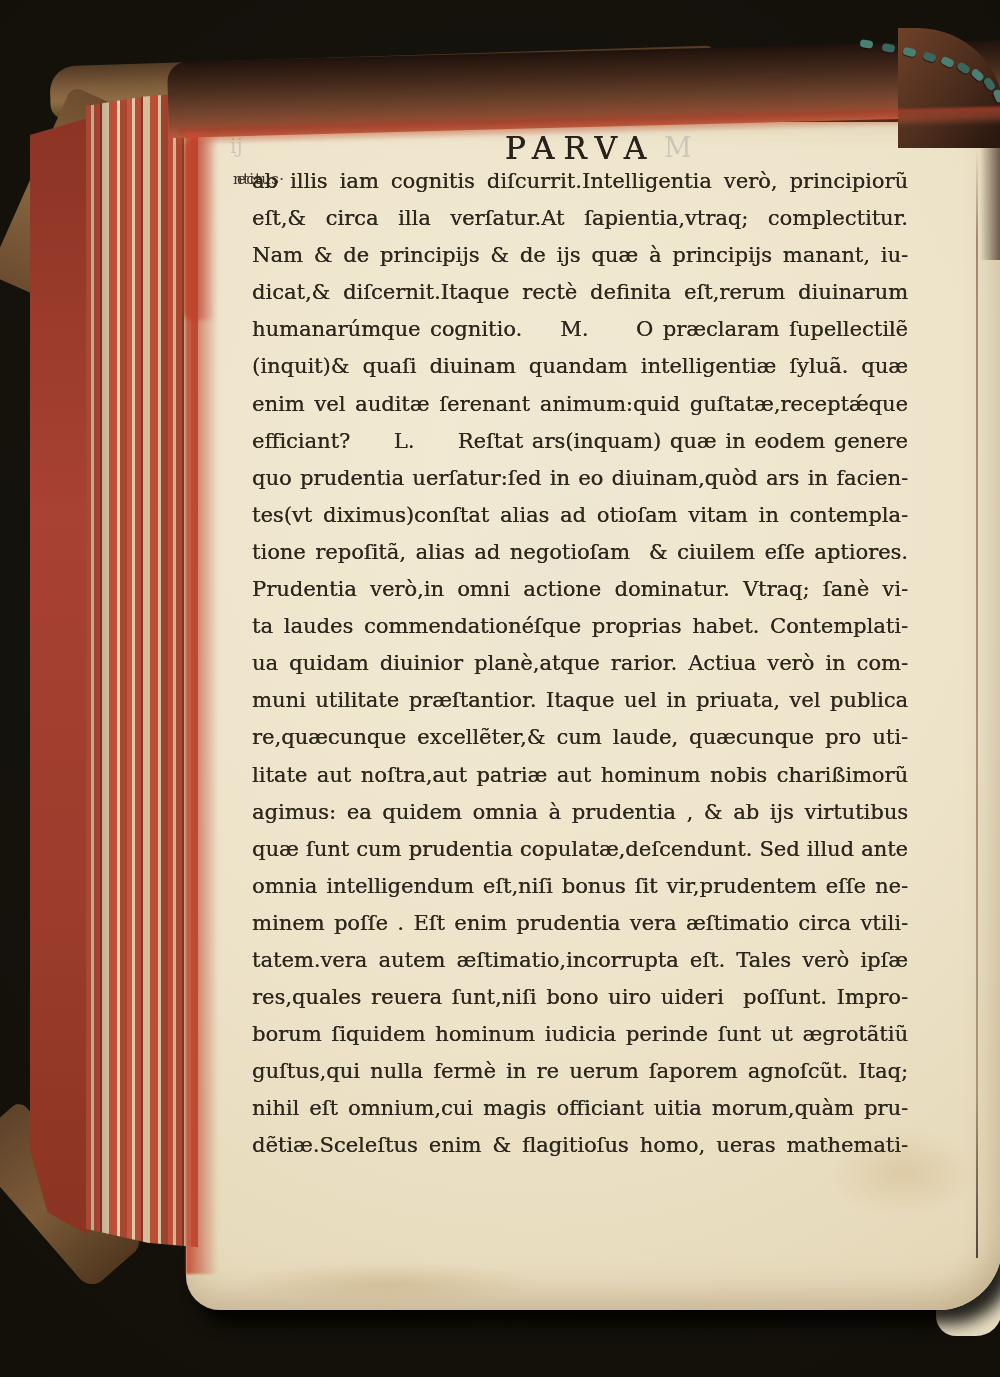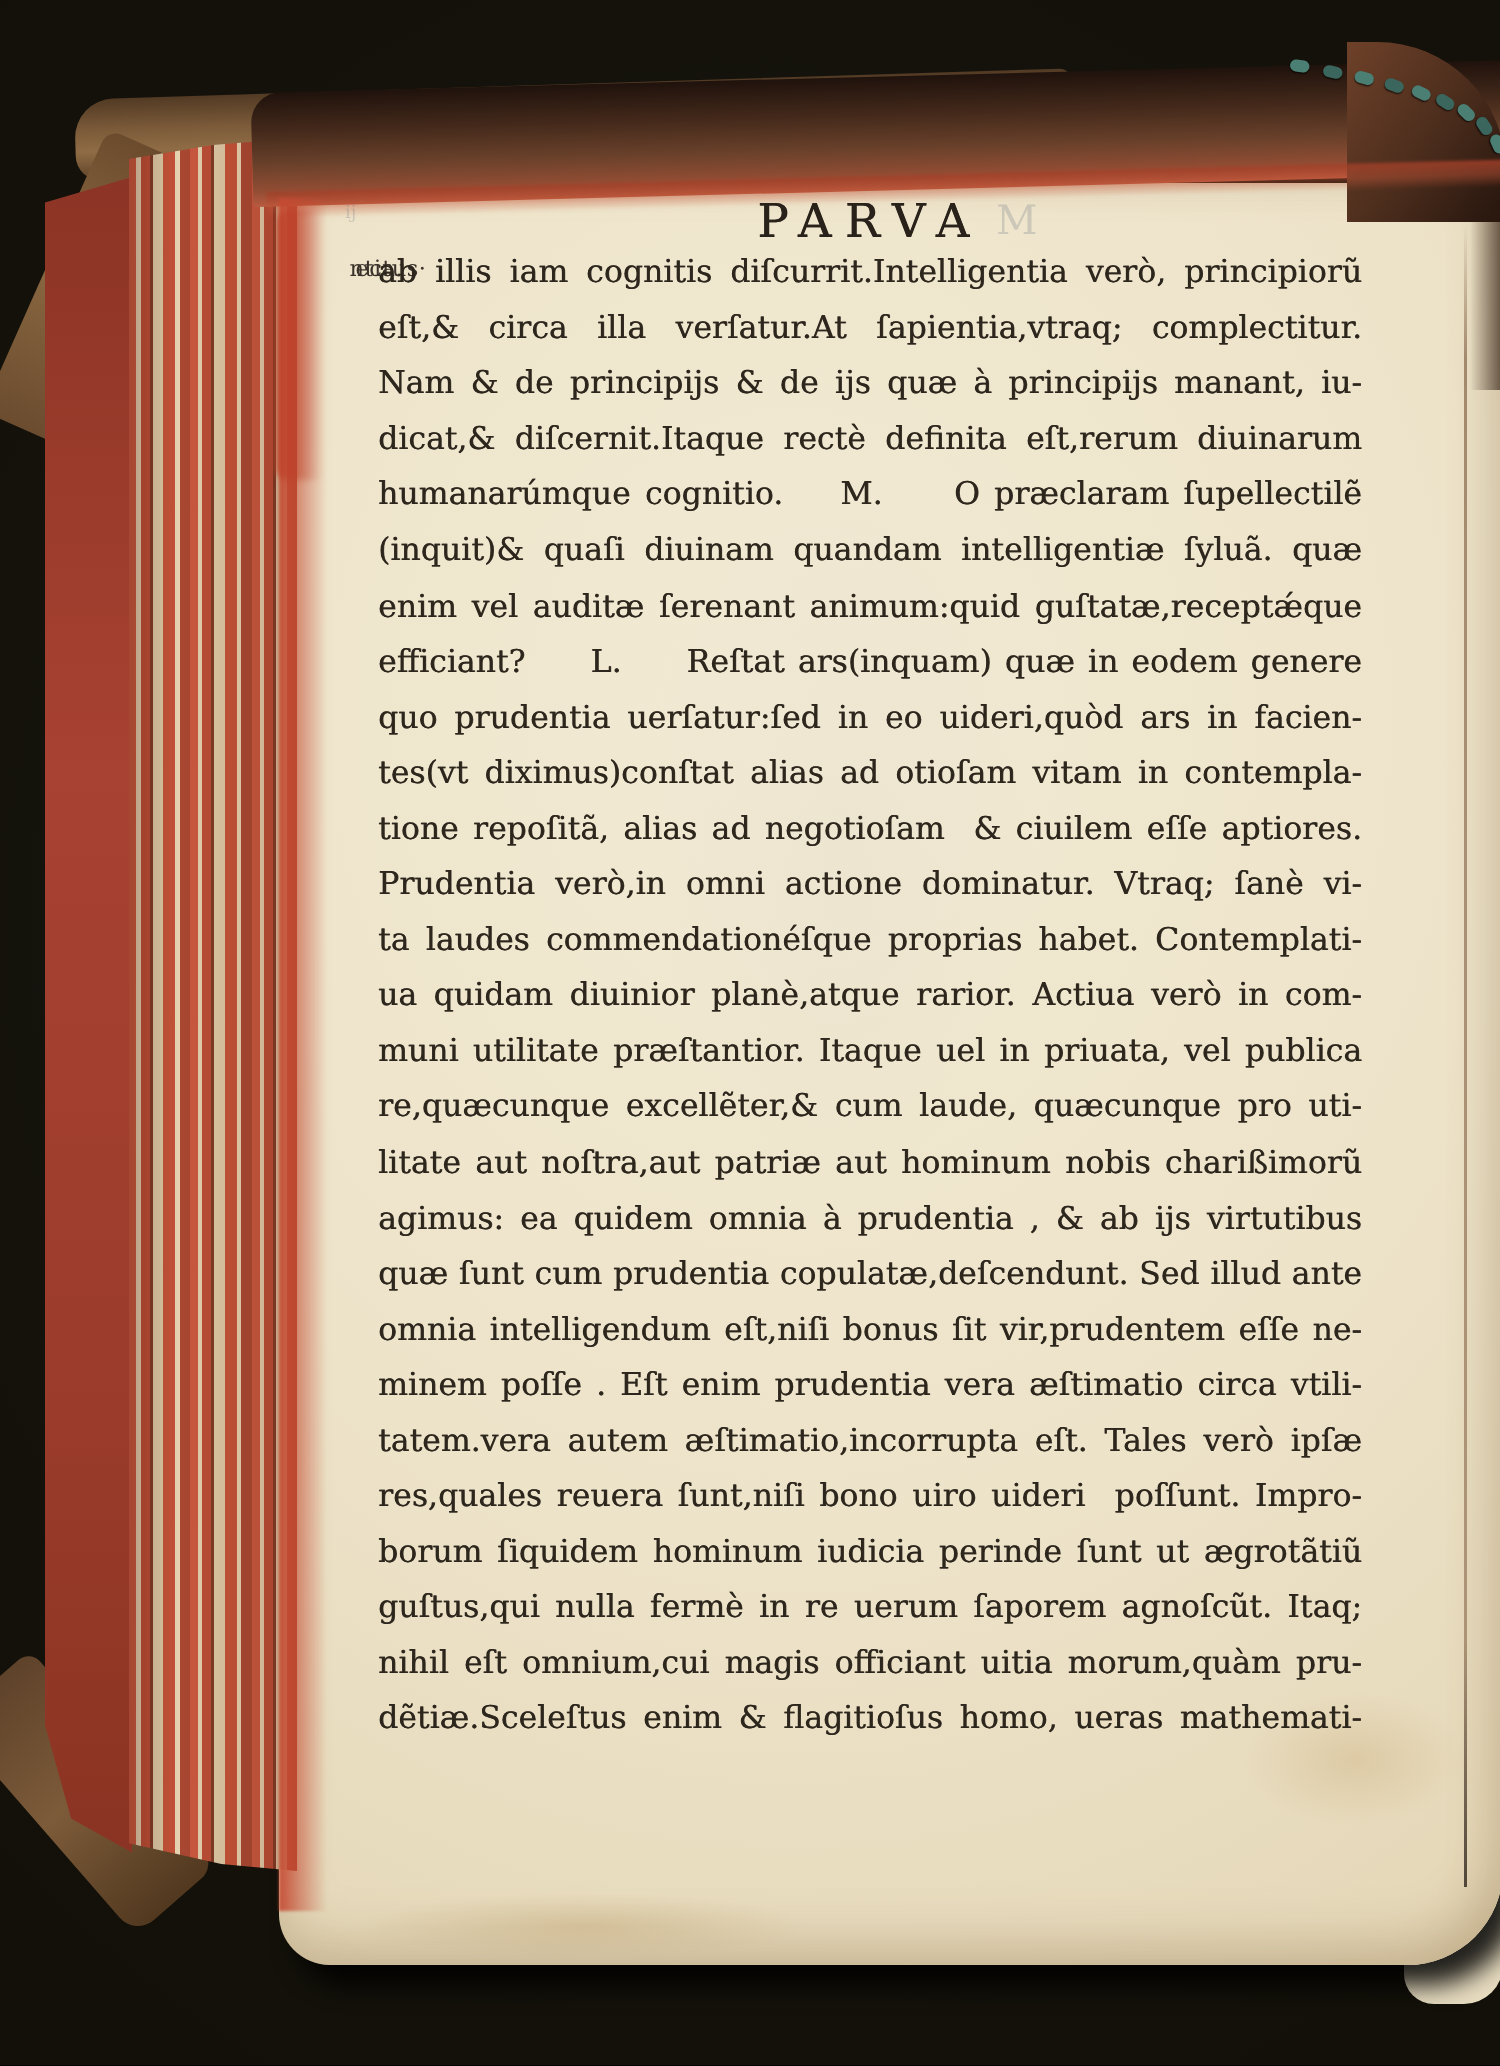--- a/index.html
+++ b/index.html
@@ -114,21 +114,21 @@
   .stitch.alt { background:#3a665d; }
 
   
   .running-title {
     left:160px; top:130px; width:840px; text-align:center;
     font-size:31px; letter-spacing:9px; color:#29221a; z-index:7;
     text-shadow:0.3px 0 0 #29221a;
   }
   .ghost { color:rgba(70,85,110,0.20); z-index:6; }
   .ghost-m { left:664px; top:132px; font-size:27px; }
-  .ghost-ij { left:230px; top:134px; font-size:12px; }
+  .ghost-ij { left:230px; top:134px; font-size:20px; }
   .marginal-note {
     left:189px; top:170px; width:64px; z-index:7;
     font-size:15px; line-height:19px; color:#3a322a; letter-spacing:0.3px;margin-left:48px;
   }
   .marginal-note .n2 { position:static; display:block; margin-left:-4px; }
   .body-text { left:252px; top:163px; width:656px; z-index:7; }
   .bodyline {
     position:static; display:block;
     font-size:21px; line-height:37.1px; color:#2d261d;
     text-align:justify; text-align-last:justify;
@@ -194,21 +194,21 @@
 
   <div class="body-text">
       <div class="bodyline">ab illis iam cognitis diſcurrit.Intelligentia verò, principiorũ</div>
       <div class="bodyline">eſt,&amp; circa illa verſatur.At ſapientia,vtraq; complectitur.</div>
       <div class="bodyline">Nam &amp; de principijs &amp; de ijs quæ à principijs manant, iu-</div>
       <div class="bodyline">dicat,&amp; diſcernit.Itaque rectè definita eſt,rerum diuinarum</div>
       <div class="bodyline">humanarúmque cognitio.&nbsp;&nbsp;&nbsp;&nbsp;M.&nbsp;&nbsp;&nbsp;&nbsp;&nbsp;O præclaram ſupellectilẽ</div>
       <div class="bodyline">(inquit)&amp; quaſi diuinam quandam intelligentiæ ſyluã. quæ</div>
       <div class="bodyline">enim vel auditæ ſerenant animum:quid guſtatæ,receptǽque</div>
       <div class="bodyline">efficiant?&nbsp;&nbsp;&nbsp;&nbsp;&nbsp;L.&nbsp;&nbsp;&nbsp;&nbsp;&nbsp;Reſtat ars(inquam) quæ in eodem genere</div>
-      <div class="bodyline">quo prudentia uerſatur:ſed in eo uideri,quòd ars in facien-</div>
+      <div class="bodyline">quo prudentia uerſatur:ſed in eo diuinam,quòd ars in facien-</div>
       <div class="bodyline">tes(vt diximus)conſtat alias ad otioſam vitam in contempla-</div>
       <div class="bodyline">tione repoſitã, alias ad negotioſam&nbsp; &amp; ciuilem eſſe aptiores.</div>
       <div class="bodyline">Prudentia verò,in omni actione dominatur. Vtraq; ſanè vi-</div>
       <div class="bodyline">ta laudes commendationéſque proprias habet. Contemplati-</div>
       <div class="bodyline">ua quidam diuinior planè,atque rarior. Actiua verò in com-</div>
       <div class="bodyline">muni utilitate præſtantior. Itaque uel in priuata, vel publica</div>
       <div class="bodyline">re,quæcunque excellẽter,&amp; cum laude, quæcunque pro uti-</div>
       <div class="bodyline">litate aut noſtra,aut patriæ aut hominum nobis charißimorũ</div>
       <div class="bodyline">agimus: ea quidem omnia à prudentia , &amp; ab ijs virtutibus</div>
       <div class="bodyline">quæ ſunt cum prudentia copulatæ,deſcendunt. Sed illud ante</div>

